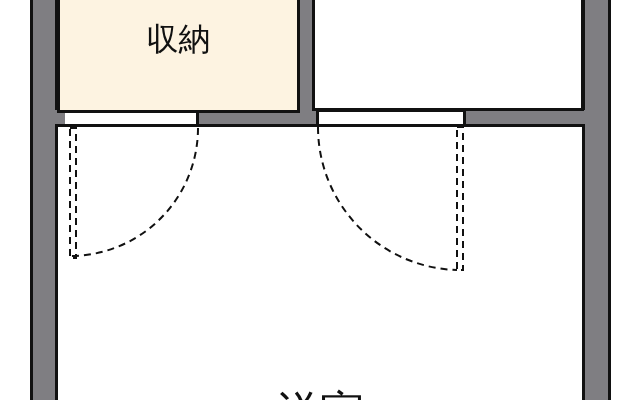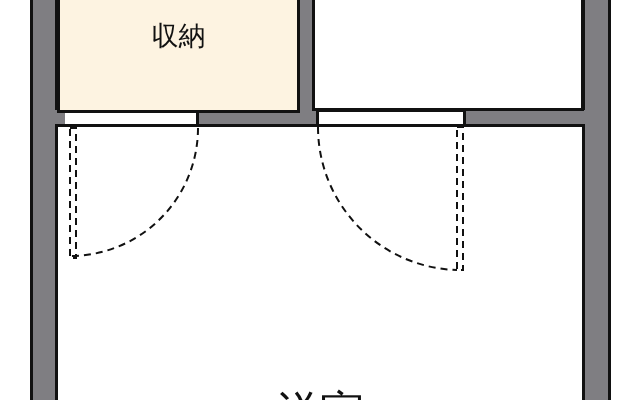--- a/index.html
+++ b/index.html
@@ -13,21 +13,21 @@
 
 <div class="abs wall" style="left:30px; top:0; width:28px; height:400px; border-left:3px solid #111; border-right:3px solid #111;"></div>
 
 <div class="abs wall" style="left:582px; top:0; width:29px; height:400px; border-left:3px solid #111; border-right:3px solid #111;"></div>
 
 <div class="abs wall" style="left:297px; top:0; width:18px; height:125px;"></div>
 
 <div class="abs wall" style="left:55px; top:110px; width:530px; height:16px;"></div>
 
 <div class="abs" style="left:57px; top:-3px; width:243px; height:116px; background:#fdf3e1; border:3px solid #111;">
-  <div class="label" style="left:0; right:0; top:18px; font-size:27px;">収納</div>
+  <div class="label" style="left:0; right:0; top:18px; font-size:32px;">収納</div>
 </div>
 
 <div class="abs" style="left:312px; top:-3px; width:272px; height:114px; background:#fff; border:3px solid #111;"></div>
 
 <div class="abs" style="left:55px; top:124px; width:530px; height:290px; background:#fff; border-left:3px solid #111; border-top:3px solid #111; border-right:3px solid #111;">
   <div class="label" style="left:0; right:0; top:256px; font-size:44px;">洋室</div>
 </div>
 
 <div class="abs" style="left:65px; top:111px; width:134px; height:15px; background:#fff; border-top:2px solid #111; border-bottom:2px solid #111; border-right:3px solid #111;"></div>
 <div class="abs" style="left:316px; top:110px; width:150px; height:16px; background:#fff; border-left:3px solid #111; border-top:2px solid #111; border-bottom:2px solid #111; border-right:3px solid #111;"></div>

